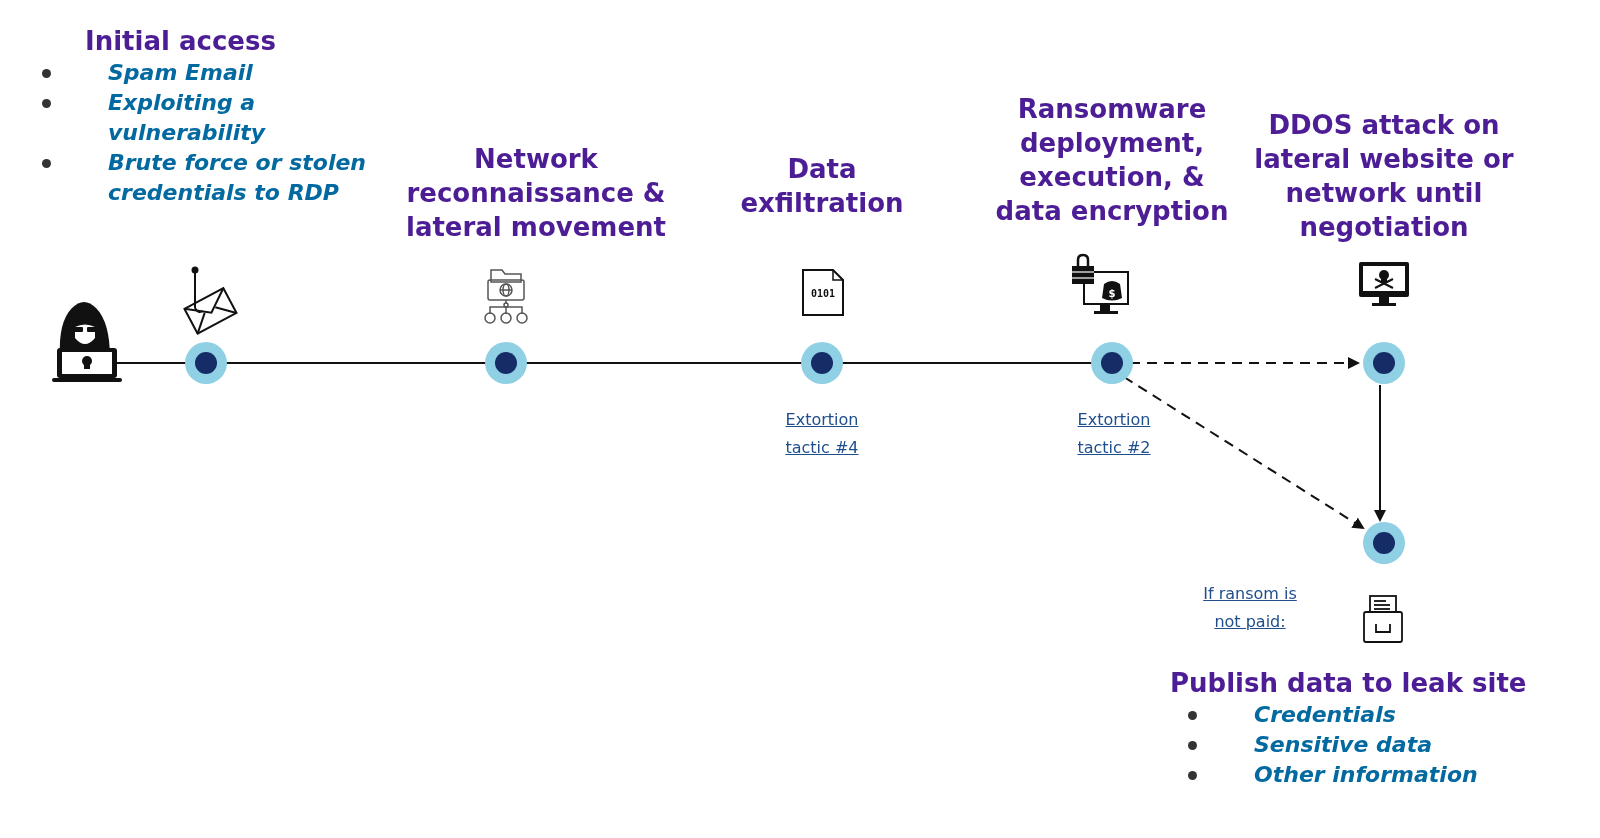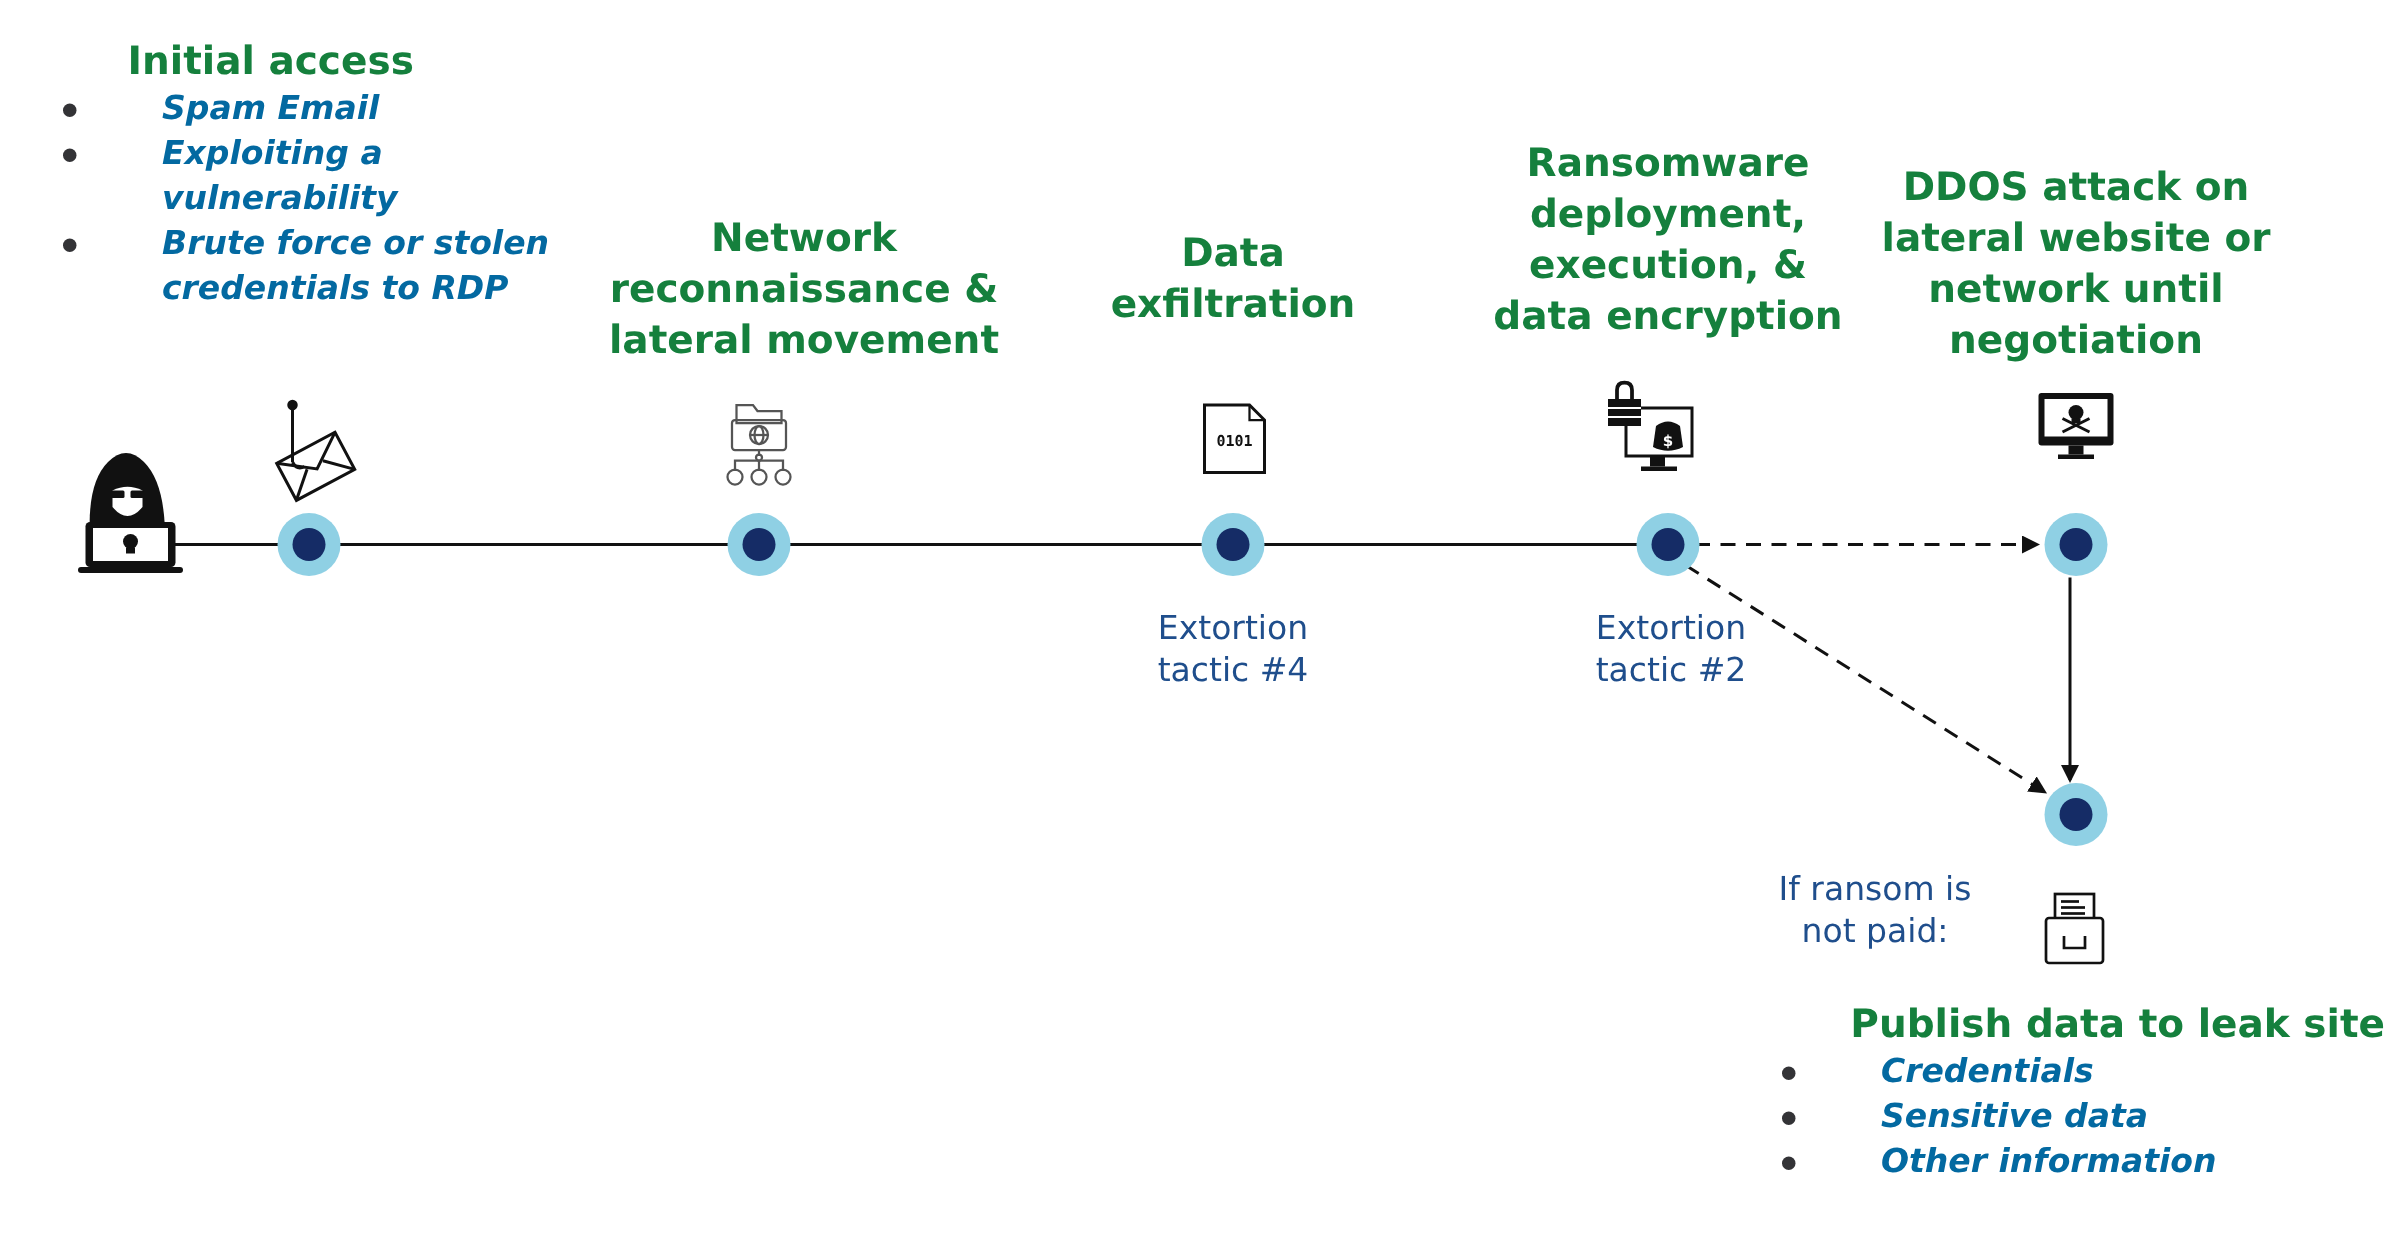--- a/index.html
+++ b/index.html
@@ -1,22 +1,22 @@
 <!DOCTYPE html>
 <html><head>
 <meta charset="utf-8">
 <style>
   html, body { margin:0; padding:0; background:#ffffff; }
   body { width:1600px; height:838px; position:relative; overflow:hidden; font-family:"DejaVu Sans", sans-serif; color:#333336; }
   .abs { position:absolute; }
-  .title { font-weight:bold; font-size:26px; line-height:34px; color:#15803d; text-align:center; }
+  .title { font-weight:bold; font-size:26px; line-height:34px; color:#4c1d95; text-align:center; }
   .bullets { list-style:none; margin:0; padding:0; font-style:italic; font-size:22px; line-height:30px; color:#0369a1;font-weight:bold; }
   .bullets li { position:relative; padding-left:66px; }
   .bullets li::before { content:""; position:absolute; left:0; top:11px; width:9px; height:9px; border-radius:50%; background:#333336; }
-  .blue-label { color:#1f4e8c; font-size:22px; line-height:28px; text-align:center; }
+  .blue-label { color:#1f4e8c; font-size:16px; line-height:28px; text-align:center;text-decoration:underline; }
   svg#diagram { position:absolute; left:0; top:0; }
 </style>
 </head>
 <body>
 
 <svg id="diagram" width="1600" height="838" viewBox="0 0 1600 838">
   <defs>
     <marker id="arrowhead" markerWidth="12" markerHeight="12" refX="10" refY="6" orient="auto" markerUnits="userSpaceOnUse">
       <path d="M0,0 L12,6 L0,12 Z" fill="#111"></path>
     </marker>
@@ -173,19 +173,19 @@
   <div>lateral website or</div>
   <div>network until</div>
   <div>negotiation</div>
 </div>
 
 <div class="abs blue-label" style="left:1170px; top:580px; width:160px;">
   <div>If ransom is</div>
   <div>not paid:</div>
 </div>
 <div class="abs" style="left:1170px; top:666px; width:420px;">
-  <div class="title" style="text-align:right;">Publish data to leak site</div>
+  <div class="title" style="text-align:left;">Publish data to leak site</div>
   <ul class="bullets" style="margin-left:18px;">
     <li>Credentials</li>
     <li>Sensitive data</li>
     <li>Other information</li>
   </ul>
 </div>
 
 </body></html>

